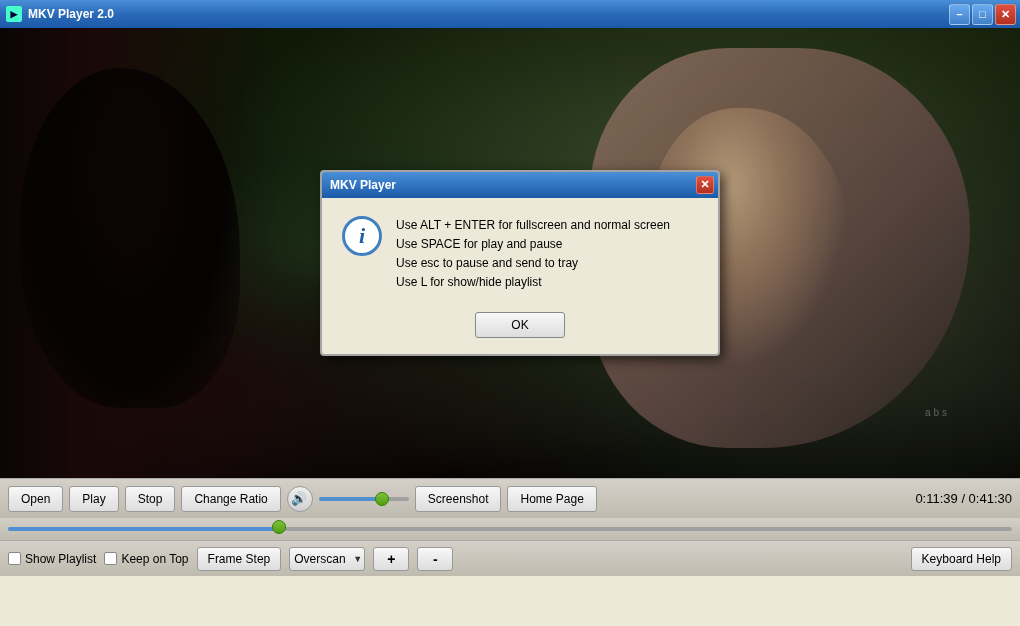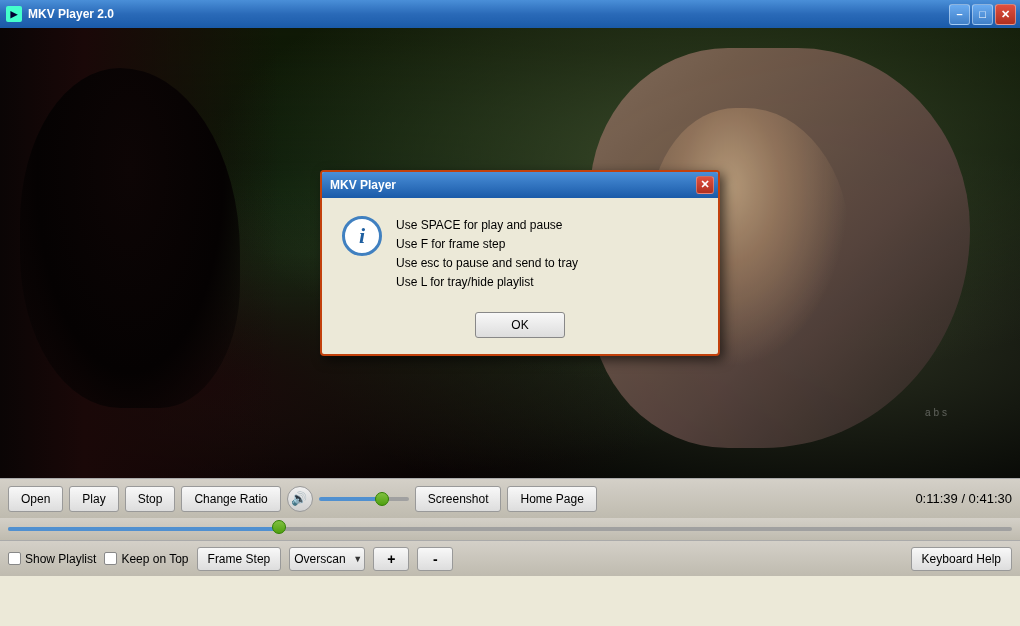--- a/index.html
+++ b/index.html
@@ -153,21 +153,21 @@
       inset: 0;
       display: flex;
       align-items: center;
       justify-content: center;
       pointer-events: none;
     }
     .dialog {
       pointer-events: all;
       width: 400px;
       background: #ece9d8;
-      border: 2px solid #c2410c;
+      border: 2px solid #a3a3a3;
       border-radius: 4px;
       box-shadow: 4px 4px 12px rgba(0,0,0,0.6);
       overflow: hidden;
       position: relative;
       top: 10px;
       left: 10px;
     }
     .dialog-title-bar {
       height: 26px;
       background: linear-gradient(to bottom, #4a8fd8 0%, #1a5aa8 100%);
@@ -449,24 +449,24 @@
 
   <div class="dialog-overlay">
     <div class="dialog">
       <div class="dialog-title-bar">
         <span class="dialog-title-text">MKV Player</span>
         <div class="dialog-close-btn">✕</div>
       </div>
       <div class="dialog-body">
         <div class="info-icon">i</div>
         <div class="dialog-message">
+          <div>Use ALT + ENTER for fullscreen and normal screen</div>
           <div>Use SPACE for play and pause</div>
-          <div>Use F for frame step</div>
           <div>Use esc to pause and send to tray</div>
-          <div>Use L for tray/hide playlist</div>
+          <div>Use L for show/hide playlist</div>
         </div>
       </div>
       <div class="dialog-footer">
         <button class="ok-button">OK</button>
       </div>
     </div>
   </div>
 </div>
 
 <div class="controls-bar">

